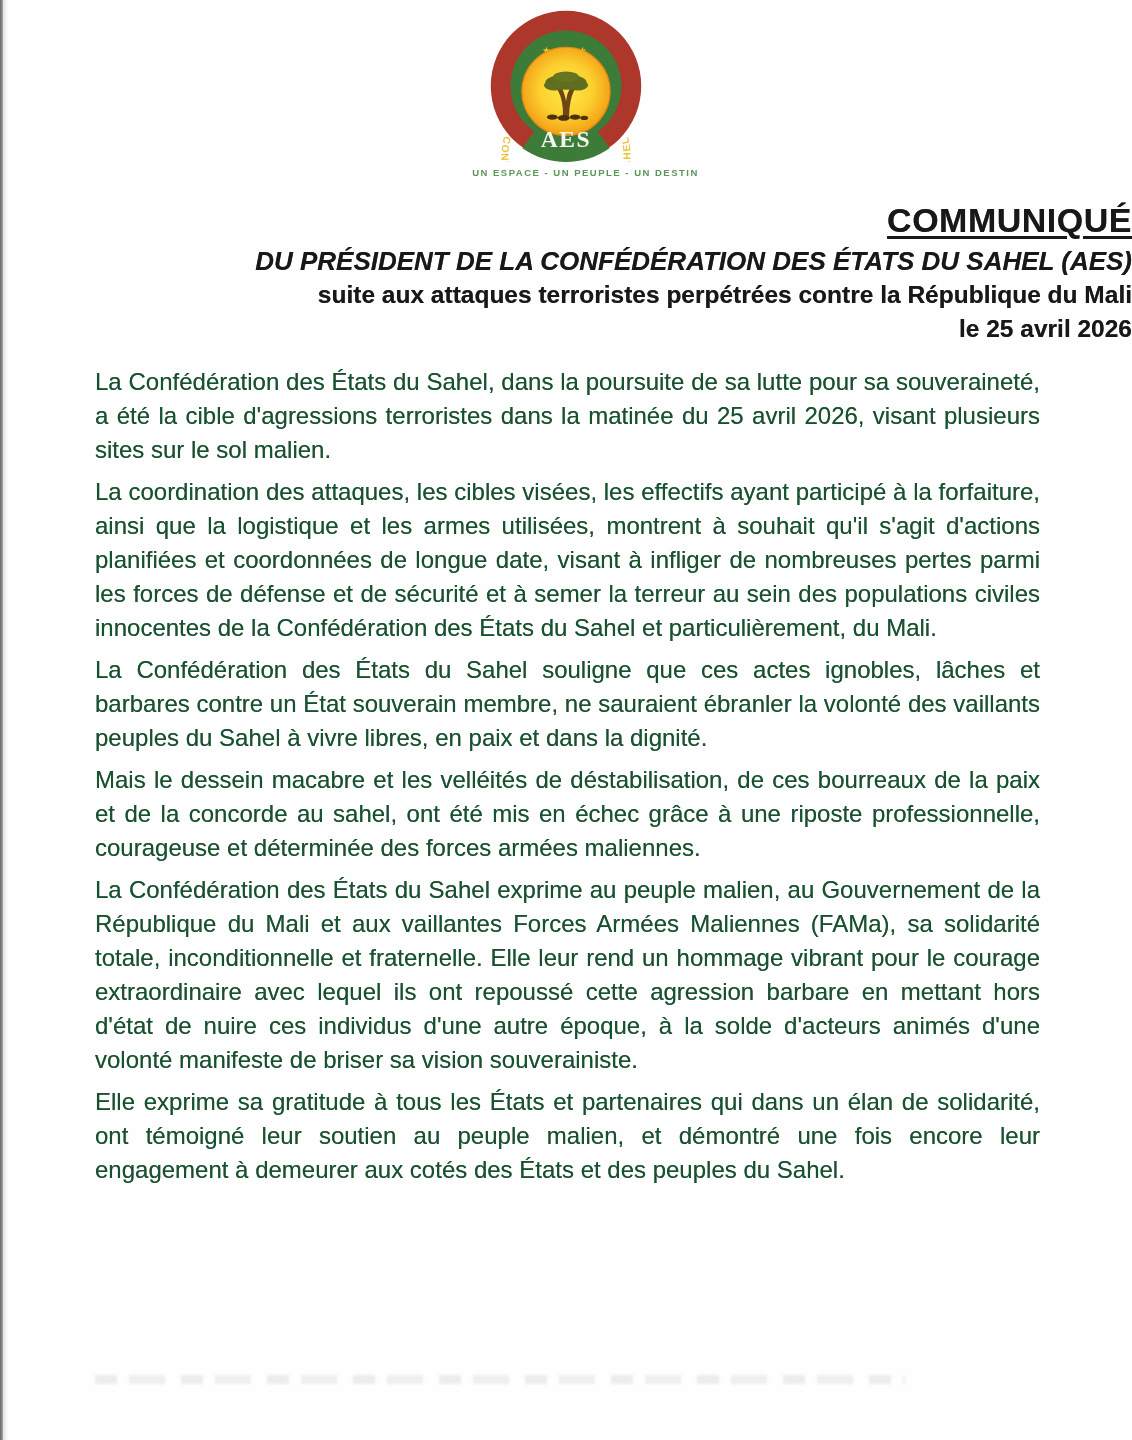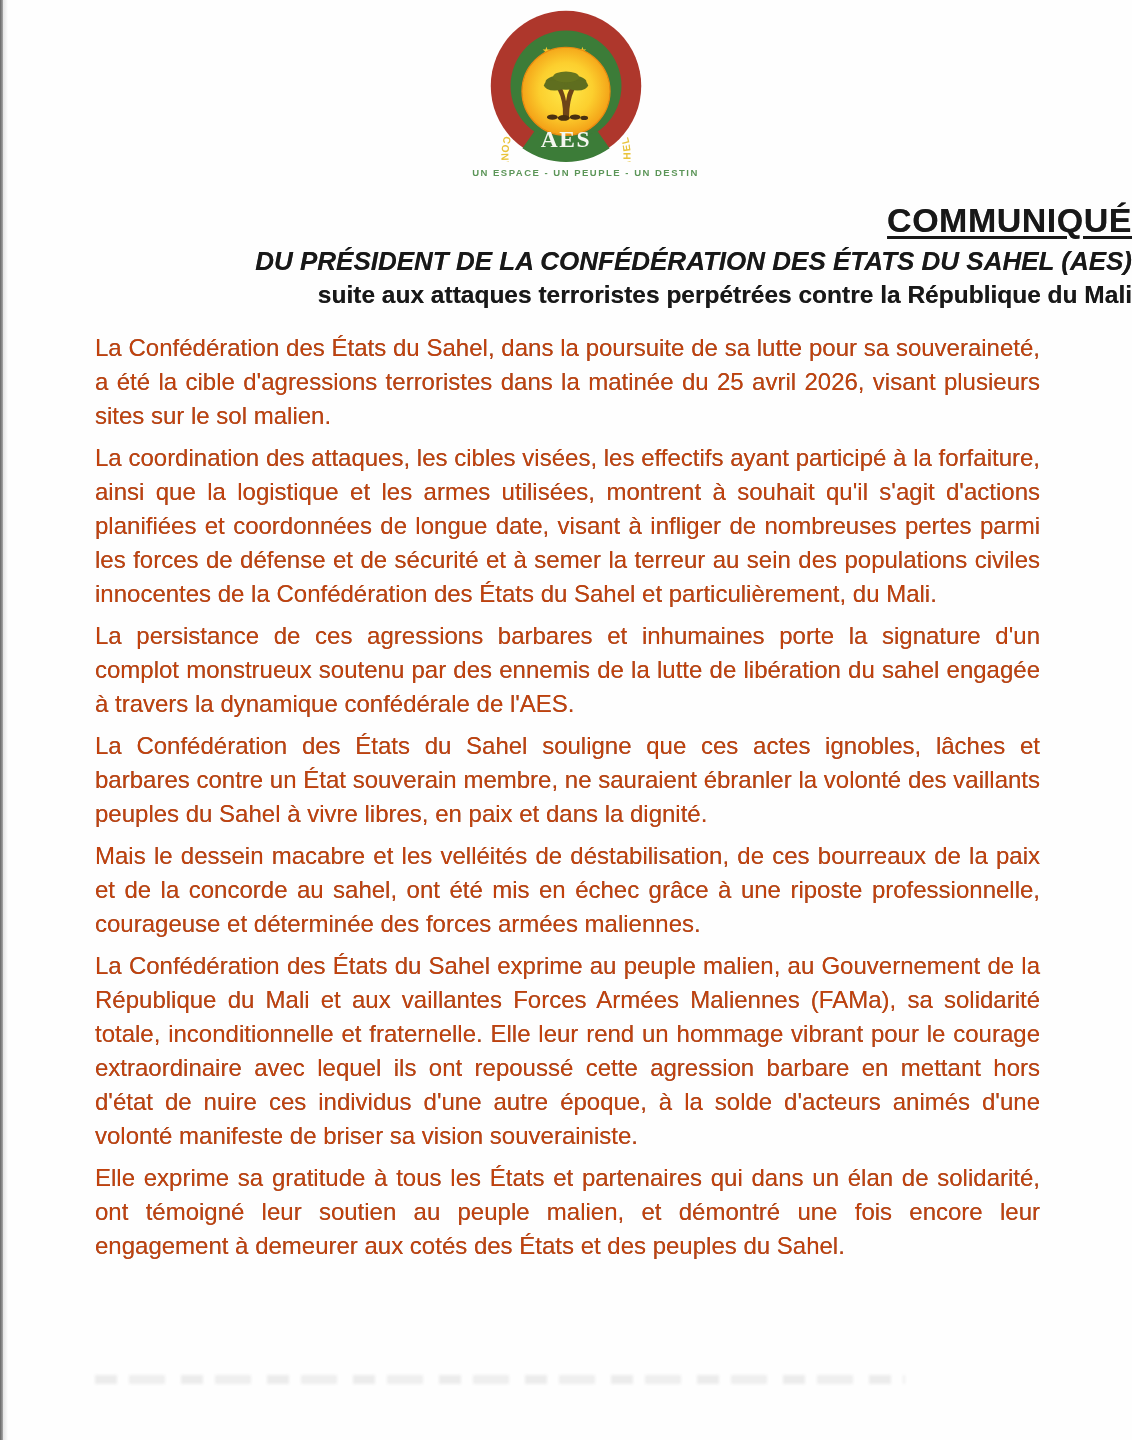--- a/index.html
+++ b/index.html
@@ -82,21 +82,21 @@
   .content {
     margin: 19px auto 0 95px;
     width: 945px;
   }
   .content p {
     margin: 0 0 8px 0;
     font-size: 24px;
     line-height: 34px;
     text-align: justify;
     text-justify: inter-word;
-    color: #c2410c;
+    color: #14532d;
     text-shadow: 0 0 0.4px rgba(20,20,20,0.55);
   }
   
   .ghost-line {
     position: absolute;
     left: 95px;
     top: 1375px;
     width: 810px;
     height: 9px;
     background: repeating-linear-gradient(90deg,
@@ -159,26 +159,26 @@
       <text x="100" y="180" text-anchor="middle" font-size="31" font-weight="bold" fill="#f4f6ef" letter-spacing="2" font-family="Liberation Serif, serif">AES</text>
     </svg>
 
     <div class="logo-motto">UN ESPACE - UN PEUPLE - UN DESTIN</div>
   </div>
 
   <div class="title-block">
     <h1 class="main-title">COMMUNIQUÉ</h1>
     <div class="subtitle-1">DU PRÉSIDENT DE LA CONFÉDÉRATION DES ÉTATS DU SAHEL (AES)</div>
     <div class="subtitle-2">suite aux attaques terroristes perpétrées contre la République du Mali</div>
+    <div class="subtitle-3">le 25 avril 2026</div>
   </div>
 
   <div class="content">
     <p>La Confédération des États du Sahel, dans la poursuite de sa lutte pour sa souveraineté, a été la cible d'agressions terroristes dans la matinée du 25 avril 2026, visant plusieurs sites sur le sol malien.</p>
     <p>La coordination des attaques, les cibles visées, les effectifs ayant participé à la forfaiture, ainsi que la logistique et les armes utilisées, montrent à souhait qu'il s'agit d'actions planifiées et coordonnées de longue date, visant à infliger de nombreuses pertes parmi les forces de défense et de sécurité et à semer la terreur au sein des populations civiles innocentes de la Confédération des États du Sahel et particulièrement, du Mali.</p>
-    <p>La persistance de ces agressions barbares et inhumaines porte la signature d'un complot monstrueux soutenu par des ennemis de la lutte de libération du sahel engagée à travers la dynamique confédérale de l'AES.</p>
     <p>La Confédération des États du Sahel souligne que ces actes ignobles, lâches et barbares contre un État souverain membre, ne sauraient ébranler la volonté des vaillants peuples du Sahel à vivre libres, en paix et dans la dignité.</p>
     <p>Mais le dessein macabre et les velléités de déstabilisation, de ces bourreaux de la paix et de la concorde au sahel, ont été mis en échec grâce à une riposte professionnelle, courageuse et déterminée des forces armées maliennes.</p>
     <p>La Confédération des États du Sahel exprime au peuple malien, au Gouvernement de la République du Mali et aux vaillantes Forces Armées Maliennes (FAMa), sa solidarité totale, inconditionnelle et fraternelle. Elle leur rend un hommage vibrant pour le courage extraordinaire avec lequel ils ont repoussé cette agression barbare en mettant hors d'état de nuire ces individus d'une autre époque, à la solde d'acteurs animés d'une volonté manifeste de briser sa vision souverainiste.</p>
     <p>Elle exprime sa gratitude à tous les États et partenaires qui dans un élan de solidarité, ont témoigné leur soutien au peuple malien, et démontré une fois encore leur engagement à demeurer aux cotés des États et des peuples du Sahel.</p>
   </div>
 
   <div class="ghost-line"></div>
 
 </div>
 

